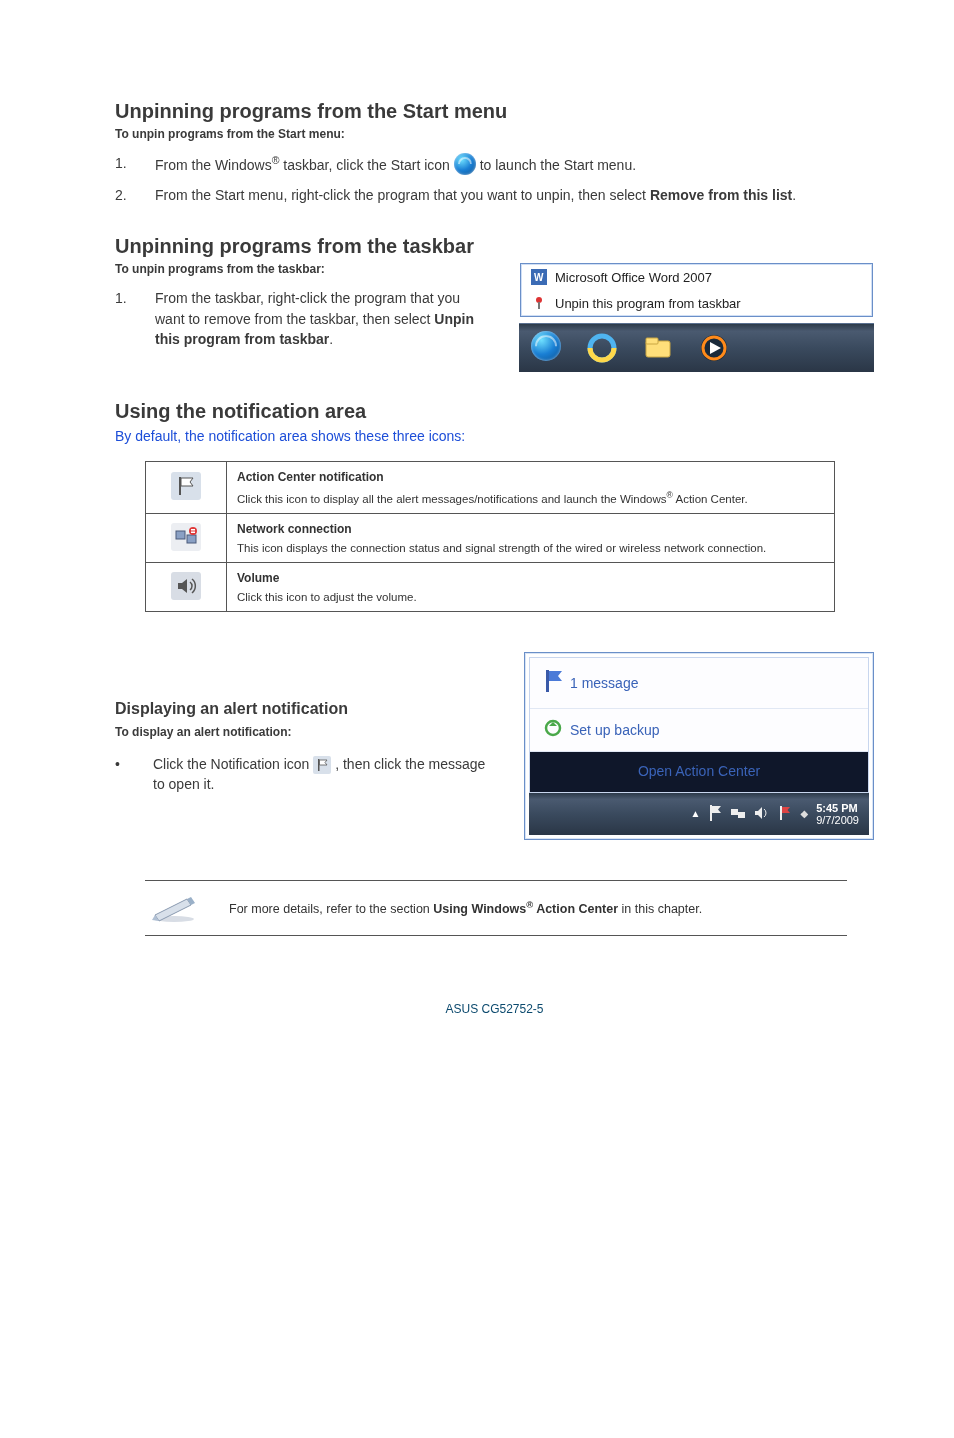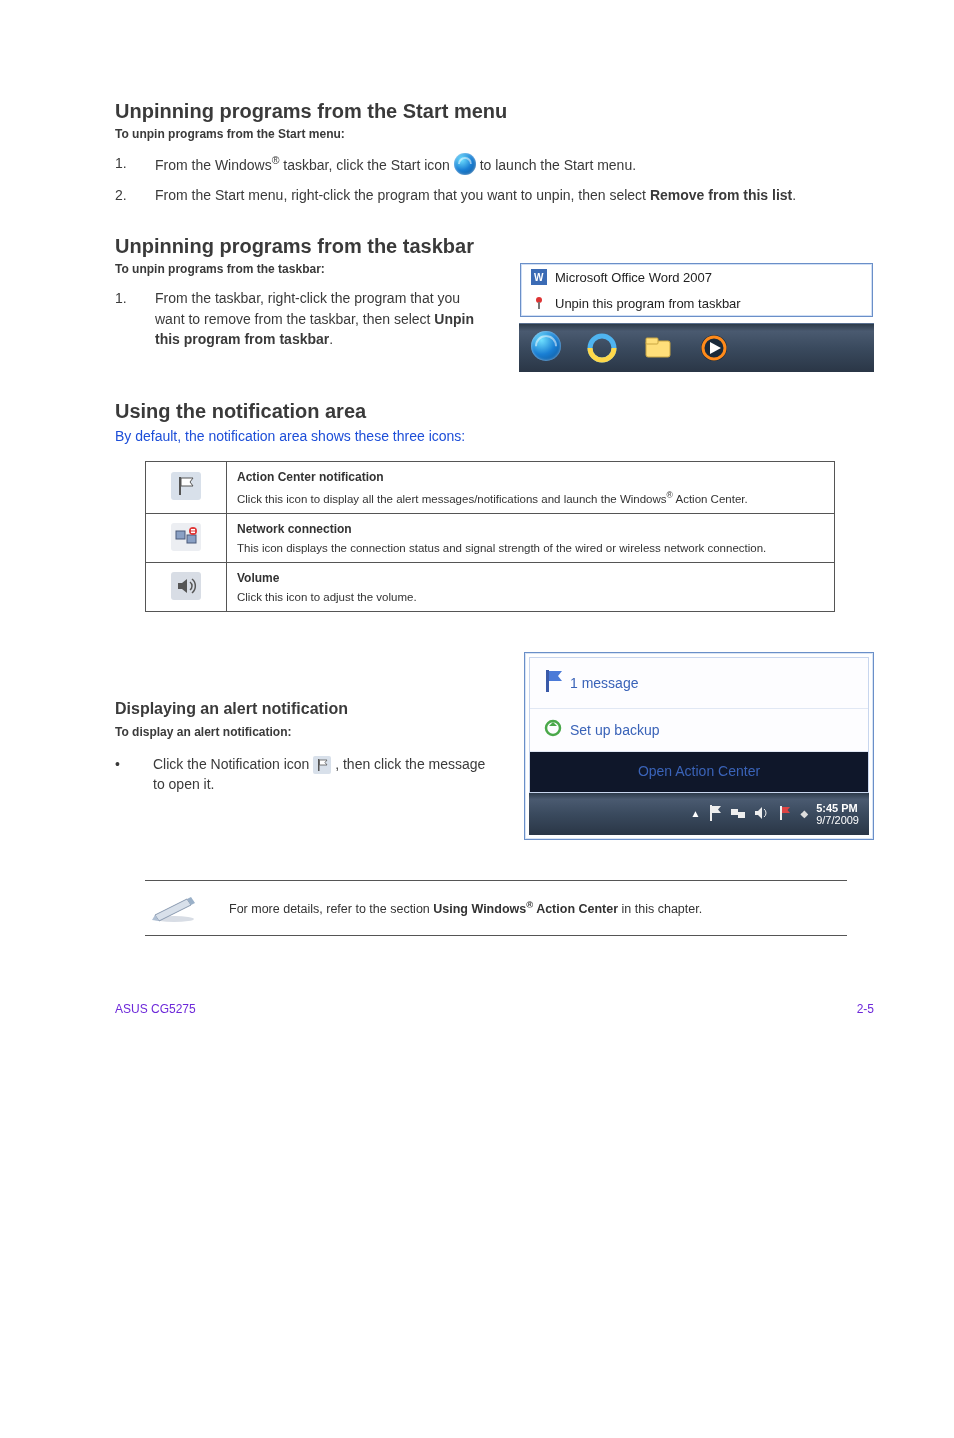--- a/index.html
+++ b/index.html
@@ -132,22 +132,22 @@
 
   .note-box{
     display:flex;align-items:center;gap:32px;
     border-top:1px solid #555;border-bottom:1px solid #555;
     padding:12px 6px;margin:40px 0 60px 30px;max-width:690px;
     font-size:12.5px;color:#333;
   }
   .pencil{width:46px;height:auto;flex-shrink:0;}
 
   .footer{
-    display:flex;justify-content:space-between;
-    font-size:12px;color:#6d28d9;padding-top:6px;
+    display:flex;justify-content:center;
+    font-size:12px;color:#0c4a6e;padding-top:6px;
   }
   .small-flag{width:18px;height:18px;display:inline-block;vertical-align:middle;}
 
 </style>
 </head>
 <body>
 
 <div class="page">
 
   <h2>Unpinning programs from the Start menu</h2>

